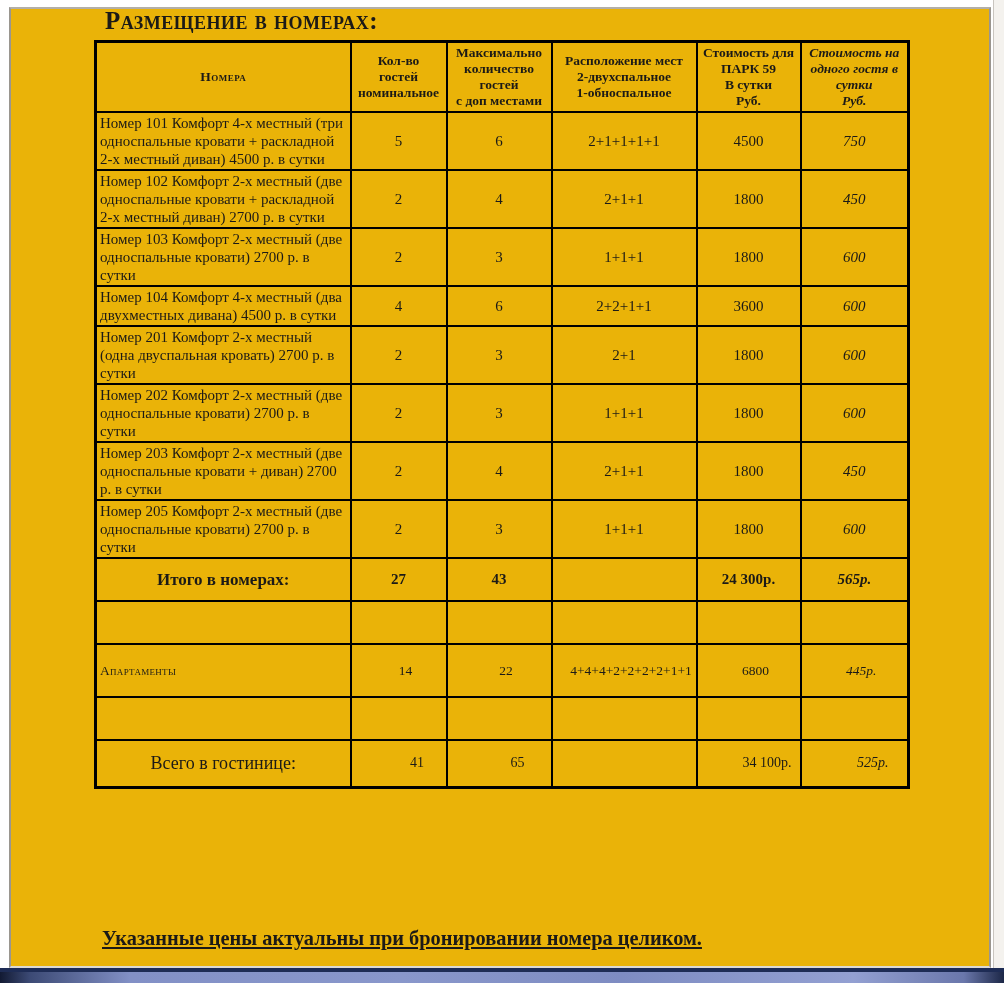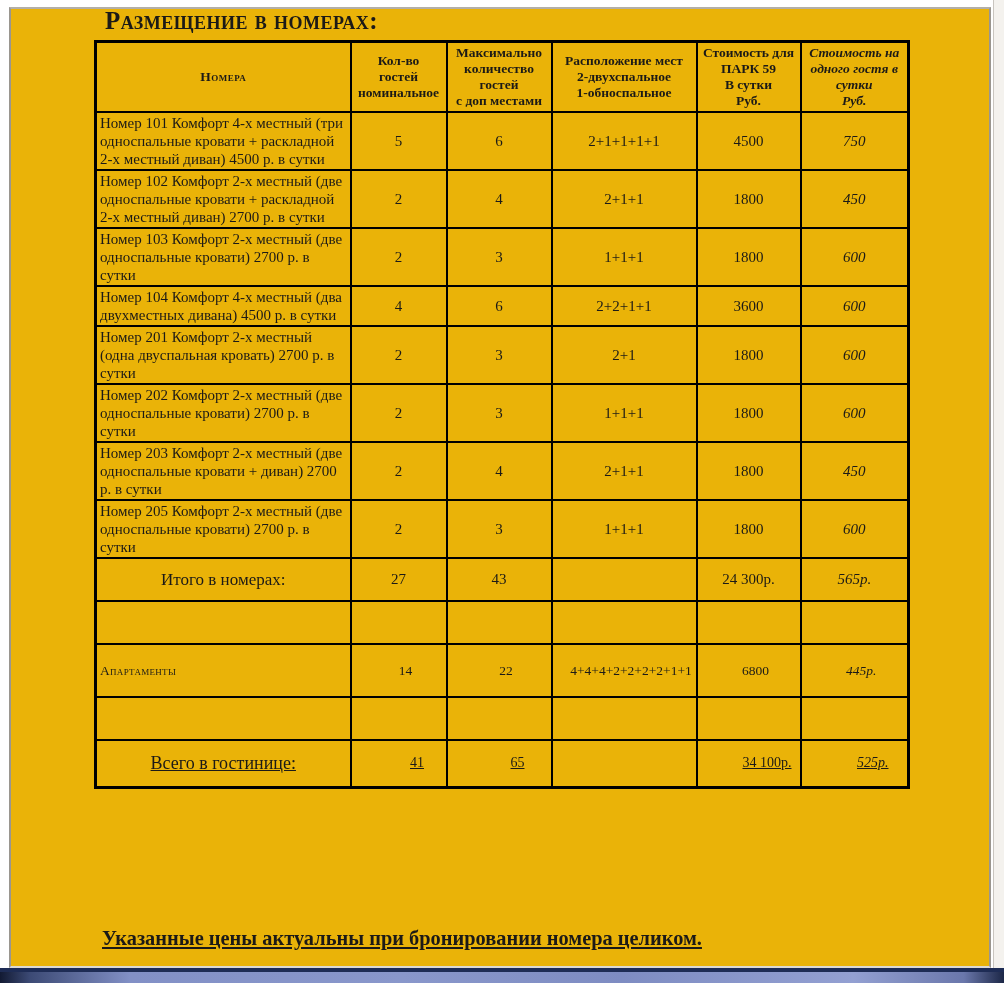--- a/index.html
+++ b/index.html
@@ -93,37 +93,37 @@
     vertical-align:top;
     padding:1px 3px;
   }
   td.val-cell {
     font-size:15px;
     text-align:center;
     vertical-align:middle;
     padding:1px 2px;
   }
   td.italic { font-style:italic; }
-  tr.row-total td { height:43px; }
+  tr.row-total td { height:43px;font-weight:bold; }
   tr.row-total td.name-cell {
     font-size:17px;
     text-align:center;
     vertical-align:middle;
   }
   tr.row-empty td { height:43px; }
   tr.row-apartments td { height:53px; }
   tr.row-apartments td.name-cell {
     font-size:13.5px;
     text-align:left;
     vertical-align:middle;
     font-variant:small-caps;
     letter-spacing:0.3px;
   }
   tr.row-apartments td.val-cell { font-size:13.5px;padding-left:16px; }
-  tr.row-grand_total td { height:47px;text-decoration:underline; }
+  tr.row-grand_total td { height:47px; }
   tr.row-grand_total td.name-cell {
     font-size:18px;
     text-align:center;
     vertical-align:middle;
   }
   tr.row-grand_total td.val-cell { font-size:14px;padding-left:39px; }
   
   .footer-note {
     position:absolute;
     left:91px; top:917px;

